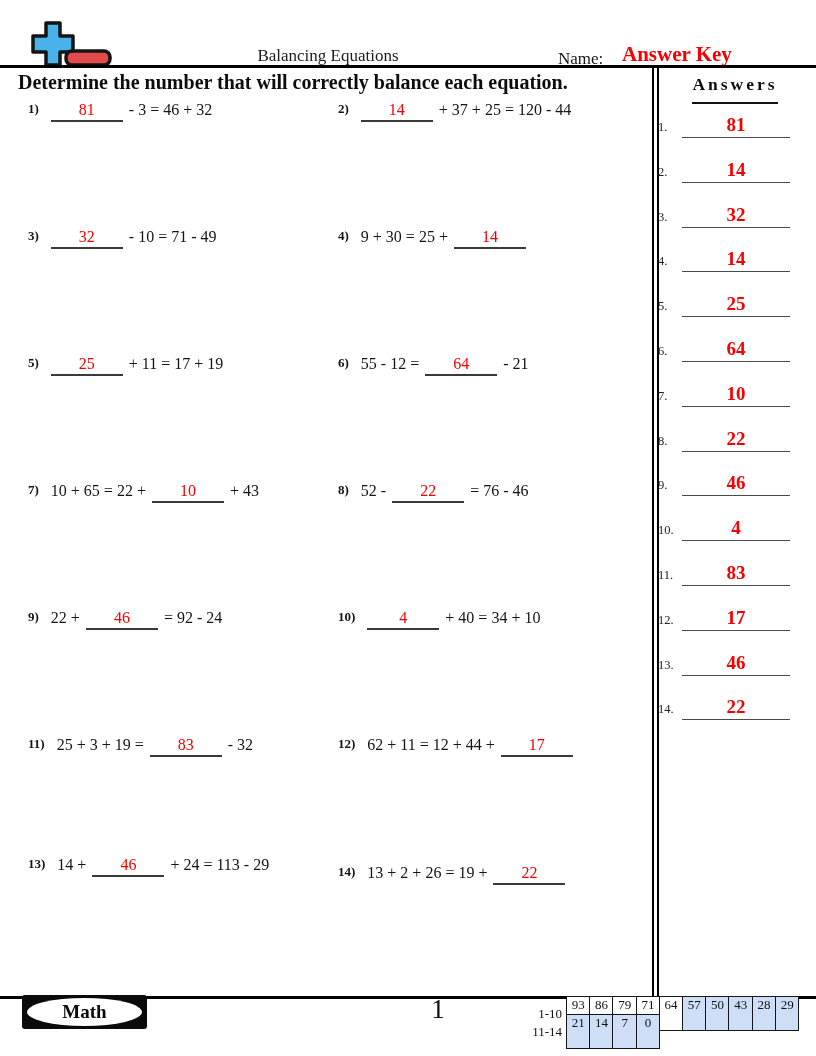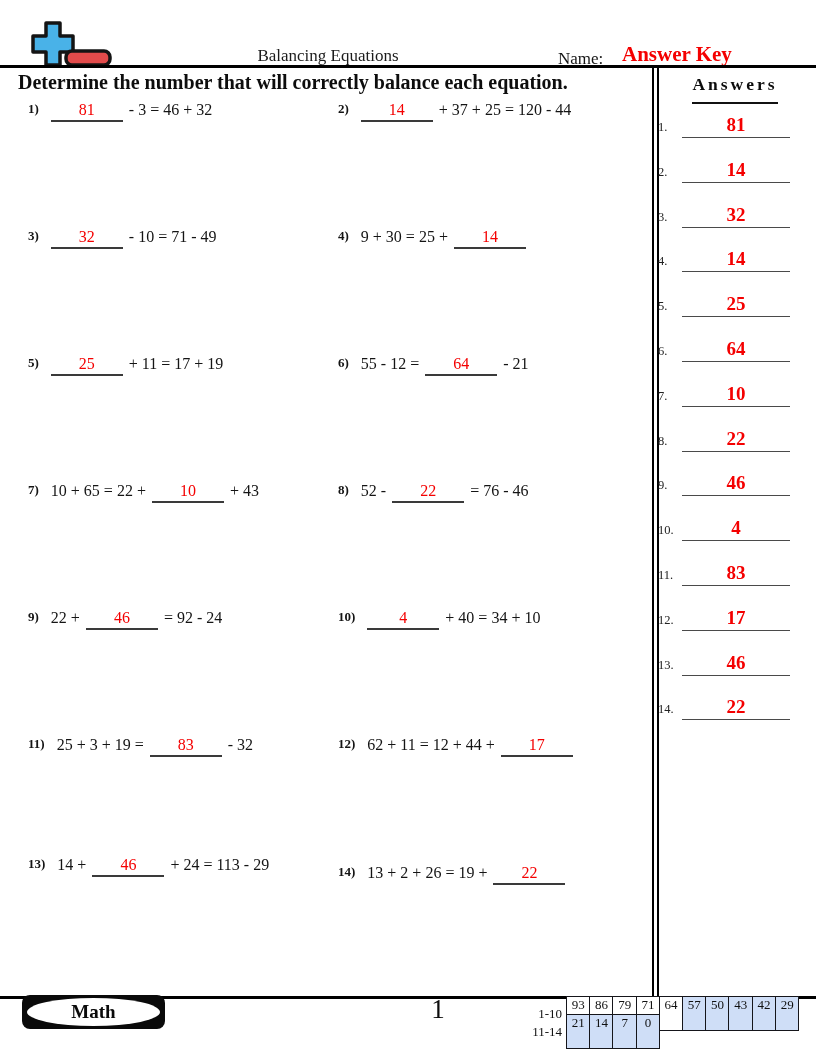--- a/index.html
+++ b/index.html
@@ -32,21 +32,21 @@
 
   
   .question { position:absolute; white-space:nowrap; font-size:16px; color:#141414; }
   .qnum { font-weight:700; font-size:13px; margin-right:9px; position:relative; top:-2px; }
   .qtext { margin:0 3px; }
   .blank { display:inline-block; min-width:60px; padding:0 6px 1px 6px; margin:0 3px;
            border-bottom:2px solid #3a3a3a; text-align:center; line-height:19px; }
   .blank-val { color:var(--red); font-size:16px; }
 
   
-  .math-badge { position:absolute; left:22px; top:995px; width:143px; height:34px; background:#0a0a0a; border-radius:8px; }
+  .math-badge { position:absolute; left:22px; top:995px; width:125px; height:34px; background:#0a0a0a; border-radius:3px; }
   .math-oval { position:absolute; left:5px; right:5px; top:3px; bottom:3px; background:#fff; border-radius:50%;
                display:flex; align-items:center; justify-content:center; font-weight:700; font-size:19px; color:#0a0a0a; }
   .website { position:absolute; left:174px; top:1010px; font-size:15px; color:#101010; }
   .page-num { position:absolute; left:408px; top:994px; width:60px; text-align:center; font-size:27px; color:#0c0c0c; }
   .score-row { position:absolute; left:498px; display:flex; align-items:center; }
   .score-label { width:64px; text-align:right; padding-right:4px; font-size:13px; line-height:19px; color:#101010; }
   .score-cell { box-sizing:border-box; width:24.6px; height:35px; margin-right:-1.4px;
                 border:1.4px solid #15151a; font-size:13px; line-height:16px; text-align:center; background:#fff; color:#101010; }
   .score-cell.shaded { background:var(--cell-blue); }
 </style>
@@ -155,21 +155,21 @@
       <div class="score-row" style="top: 996px;">
         <span class="score-label">1-10</span>
         <div class="score-cell">93</div>
         <div class="score-cell">86</div>
         <div class="score-cell">79</div>
         <div class="score-cell">71</div>
         <div class="score-cell">64</div>
         <div class="score-cell shaded">57</div>
         <div class="score-cell shaded">50</div>
         <div class="score-cell shaded">43</div>
-        <div class="score-cell shaded">42</div>
+        <div class="score-cell shaded">28</div>
         <div class="score-cell shaded">29</div>
       </div>
       <div class="score-row" style="top: 1013.6px;">
         <span class="score-label">11-14</span>
         <div class="score-cell shaded">21</div>
         <div class="score-cell shaded">14</div>
         <div class="score-cell shaded">7</div>
         <div class="score-cell shaded">0</div>
       </div>
     </div>

